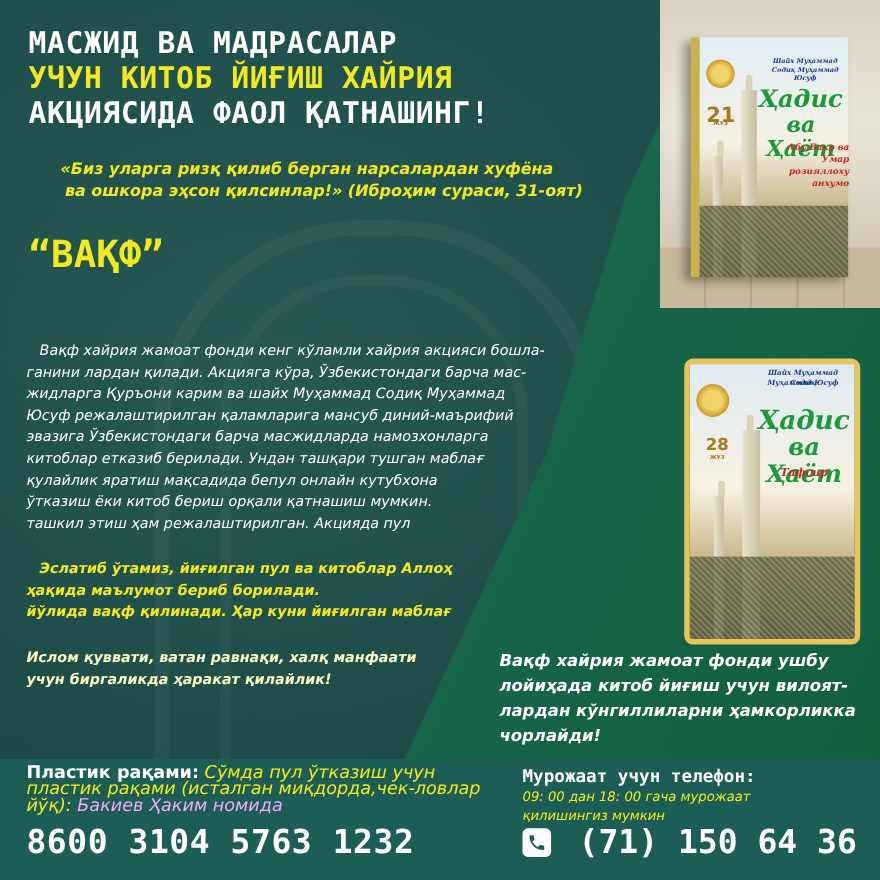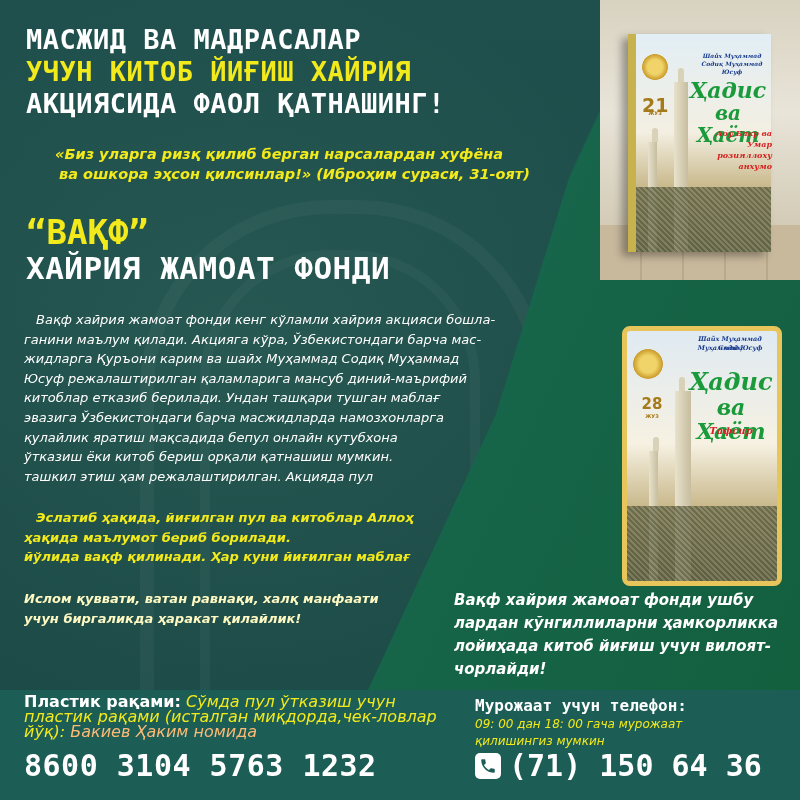--- a/index.html
+++ b/index.html
@@ -58,29 +58,29 @@
   .bt-title { position:absolute; font-family:"DejaVu Serif", serif; font-style:italic; font-weight:bold;
     color:#1a9a3a; text-align:center; }
   .bt-sub { position:absolute; font-family:"DejaVu Serif", serif; font-style:italic; font-weight:bold;
     color:#d42020; text-align:center; }
   .bt-vol { position:absolute; font-family:"DejaVu Sans", sans-serif; font-weight:bold; color:#a57a1a; text-align:center; }
   .sun { position:absolute; border-radius:50%; background:radial-gradient(circle,#f0d46a 40%,#c99a28 70%, rgba(0,0,0,0) 72%); }
   .footer { position:absolute; left:0; top:690px; width:800px; height:110px; background:#1c5d56; }
   .card-label { position:absolute; left:24px; top:694px; width:440px; font-size:16px; line-height:15px; }
   .card-label .lbl { color:#fff; font-weight:bold; font-family:"DejaVu Sans", sans-serif; }
   .card-label .yl { color:#f3ea1b; font-style:italic; }
-  .card-label .wh { color:#fdba74; font-style:italic; }
+  .card-label .wh { color:#f0abfc; font-style:italic; }
   .card-number { position:absolute; left:24px; top:748px; font-family:"DejaVu Sans Mono", monospace;
     font-weight:bold; font-size:30px; color:#ffffff; letter-spacing:0.5px; }
   .contact-label { position:absolute; left:475px; top:696px; font-family:"DejaVu Sans Mono", monospace;
     font-weight:bold; font-size:16px; color:#ffffff; }
   .contact-hours { position:absolute; left:475px; top:716px; width:320px; color:#f3ea1b; font-style:italic;
     font-size:12px; line-height:17px; }
   .contact-hours span { display:block; white-space:nowrap; }
-  .phone { position:absolute; left:475px; top:748px; display:flex; align-items:center; gap:8px; }
+  .phone { position:absolute; left:475px; top:748px; display:flex; align-items:center; gap:25px; }
   .phone-icon { width:26px; height:26px; border-radius:5px; background:#ffffff; display:flex; align-items:center; justify-content:center; }
   .phone-number { font-family:"DejaVu Sans Mono", monospace; font-weight:bold; font-size:30px; color:#ffffff; }
 </style>
 </head>
 <body>
 
 <div class="bg"></div>
 <div class="arch"></div>
 <div class="arch2"></div>
 <div class="bg-right"></div>
@@ -91,37 +91,36 @@
   <div class="white">АКЦИЯСИДА ФАОЛ ҚАТНАШИНГ!</div>
 </div>
 
 <div class="quote">
   <span>«Биз уларга ризқ қилиб берган нарсалардан хуфёна</span>
   <span class="l2">ва ошкора эҳсон қилсинлар!» (Иброҳим сураси, 31-оят)</span>
 </div>
 
 <div class="fund">
   <span class="name">“ВАҚФ”</span>
-  <span class="title">ХАЙРИЯ ЖАМОАТ ФОНДИ</span>
 </div>
 
 <div class="para p1">
   <span class="indent">Вақф хайрия жамоат фонди кенг кўламли хайрия акцияси бошла-</span>
-  <span>ганини маълум қилади. Акцияга кўра, Ўзбекистондаги барча мас-</span>
+  <span>ганини лардан қилади. Акцияга кўра, Ўзбекистондаги барча мас-</span>
   <span>жидларга Қуръони карим ва шайх Муҳаммад Содиқ Муҳаммад</span>
   <span>Юсуф режалаштирилган қаламларига мансуб диний-маърифий</span>
+  <span>эвазига Ўзбекистондаги барча масжидларда намозхонларга</span>
   <span>китоблар етказиб берилади. Ундан ташқари тушган маблағ</span>
-  <span>эвазига Ўзбекистондаги барча масжидларда намозхонларга</span>
   <span>қулайлик яратиш мақсадида бепул онлайн кутубхона</span>
   <span>ўтказиш ёки китоб бериш орқали қатнашиш мумкин.</span>
   <span>ташкил этиш ҳам режалаштирилган. Акцияда пул</span>
 </div>
 
 <div class="para p2">
-  <span class="indent">Эслатиб ҳақида, йиғилган пул ва китоблар Аллоҳ</span>
+  <span class="indent">Эслатиб ўтамиз, йиғилган пул ва китоблар Аллоҳ</span>
   <span>ҳақида маълумот бериб борилади.</span>
   <span>йўлида вақф қилинади. Ҳар куни йиғилган маблағ</span>
 </div>
 
 <div class="para p3">
   <span>Ислом қуввати, ватан равнақи, халқ манфаати</span>
   <span>учун биргаликда ҳаракат қилайлик!</span>
 </div>
 
 <div class="book1">
@@ -149,22 +148,22 @@
   <div class="bt-author" style="left:60px;top:13px;width:86px;font-size:6.5px;line-height:9px;">Муҳаммад Юсуф</div>
   <div class="bt-title" style="left:62px;top:38px;width:84px;font-size:24px;line-height:26px;">Ҳадис</div>
   <div class="bt-title" style="left:62px;top:64px;width:84px;font-size:22px;line-height:24px;">ва Ҳаёт</div>
   <div class="bt-sub" style="left:62px;top:94px;width:84px;font-size:10px;">Тафсир</div>
   <div class="bt-vol" style="left:10px;top:64px;width:30px;font-size:15px;">28</div>
   <div class="bt-vol" style="left:10px;top:82px;width:30px;font-size:5px;">ЖУЗ</div>
 </div>
 
 <div class="right-text">
   <span>Вақф хайрия жамоат фонди ушбу</span>
+  <span>лойиҳада китоб йиғиш учун вилоят-</span>
   <span>лардан кўнгиллиларни ҳамкорликка</span>
-  <span>лойиҳада китоб йиғиш учун вилоят-</span>
   <span>чорлайди!</span>
 </div>
 
 <div class="footer"></div>
 
 <div class="card-label">
   <span class="lbl">Пластик рақами:</span>
   <span class="yl">Сўмда пул ўтказиш учун пластик рақами (исталган миқдорда,чек-ловлар йўқ):</span>
   <span class="wh">Бакиев Ҳаким номида</span>
 </div>

